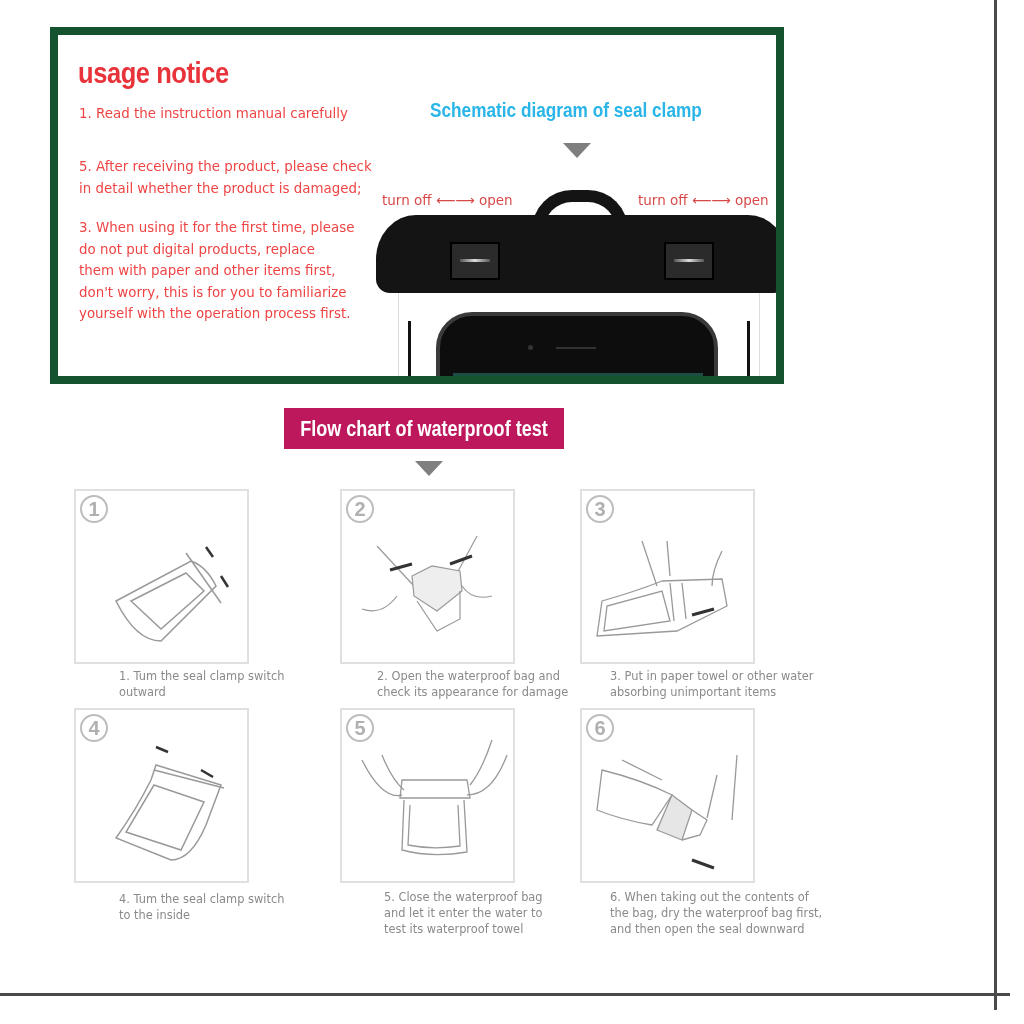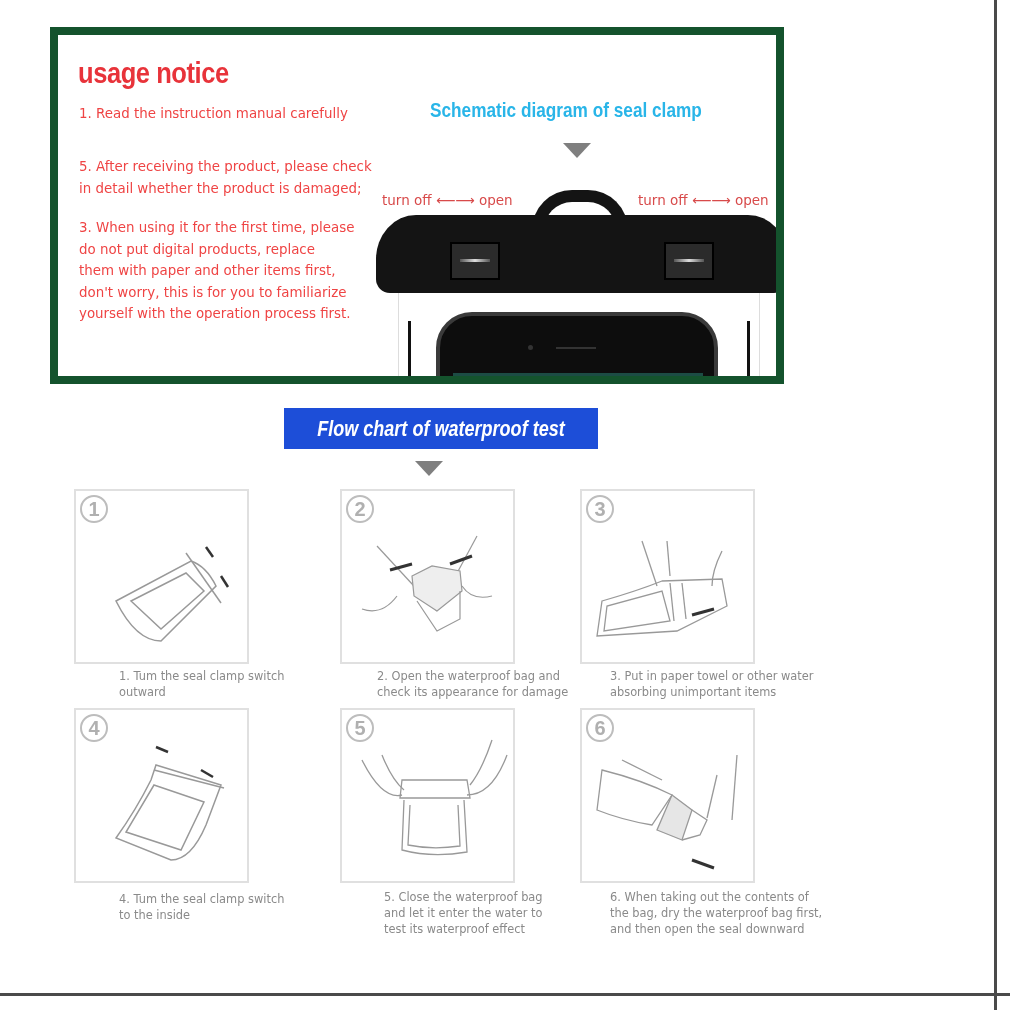--- a/index.html
+++ b/index.html
@@ -12,21 +12,21 @@
   .tri { width:0; height:0; border-left:14px solid transparent; border-right:14px solid transparent; border-top:15px solid #7f7f7f; }
   .red-label { font-size:14px; color:#d84a4a; white-space:nowrap; font-family:"DejaVu Sans", sans-serif; font-size:13.5px; }
   .clamp { left:318px; top:180px; width:412px; height:78px; background:#141414; border-radius:40px 40px 14px 14px / 44px 44px 14px 14px; }
   .handle { left:474px; top:155px; width:96px; height:40px; border:12px solid #141414; border-bottom:none; border-radius:40px 40px 0 0; box-sizing:border-box; }
   .knob { width:46px; height:34px; background:#2b2b2b; border:2px solid #000; }
   .knob::after { content:""; position:absolute; left:8px; top:15px; width:30px; height:3px; background:linear-gradient(90deg,#555,#ddd,#555); }
   .pouch-side { width:3px; background:#111; }
   .phone { left:378px; top:277px; width:282px; height:120px; background:#0d0d0d; border:4px solid #3a3a3a; border-radius:36px 36px 0 0; box-sizing:border-box; }
   .phone-screen { left:395px; top:338px; width:250px; height:20px; background:#1c4c44; }
   .status { font-size:7px; color:#ddd; top:343px; font-family:"DejaVu Sans", sans-serif; }
-  .flow-banner { left:284px; top:408px; width:314px; height:41px; background:#1d4ed8; color:#fff; font-weight:bold; font-size:22px; display:flex; align-items:center; justify-content:center;font-style:italic; }
+  .flow-banner { left:284px; top:408px; width:280px; height:41px; background:#be185d; color:#fff; font-weight:bold; font-size:22px; display:flex; align-items:center; justify-content:center; }
   .flow-banner span { display:inline-block; transform:scaleX(0.82); white-space:nowrap; }
   .step-box { border:2px solid #e0e0e0; box-sizing:border-box; background:#fff; }
   .step-num { left:4px; top:4px; width:28px; height:28px; border:2px solid #bdbdbd; border-radius:50%; color:#b0b0b0; font-size:20px; font-weight:bold; display:flex; align-items:center; justify-content:center; box-sizing:border-box; }
   .caption { font-size:12.5px; color:#8a8a8a; line-height:16px; font-family:"DejaVu Sans", sans-serif; font-size:11.4px;margin-left:46px; }
   .hline { background:#4a4a4a; }
   svg { position:absolute; }
 </style>
 </head>
 <body>
 
@@ -170,21 +170,21 @@
       <path d="M20 50 Q40 90 60 85"></path>
         <path d="M165 45 Q150 85 125 85"></path>
       <path d="M40 45 Q50 70 62 80"></path>
         <path d="M150 30 Q140 60 128 75"></path>
     </g>
   </svg>
 </div>
 <div class="abs caption" style="left:338px; top:889px;">
   <div>5. Close the waterproof bag</div>
   <div>and let it enter the water to</div>
-  <div>test its waterproof effect</div>
+  <div>test its waterproof towel</div>
 </div>
 
 <div class="abs step-box" style="left:580px; top:708px; width:175px; height:175px;">
   <div class="abs step-num">6</div>
   <svg width="175" height="175">
     <g fill="none" stroke="#999" stroke-width="1.3">
       <path d="M20 60 L15 100 Q40 110 70 115 L90 85 Q60 70 20 60Z"></path>
       <path d="M90 85 L110 100 L100 130 L75 120 Z" fill="#e6e6e6"></path>
       <path d="M110 100 L125 110 L118 125 L100 130"></path>
       <path d="M155 45 L150 110"></path>

